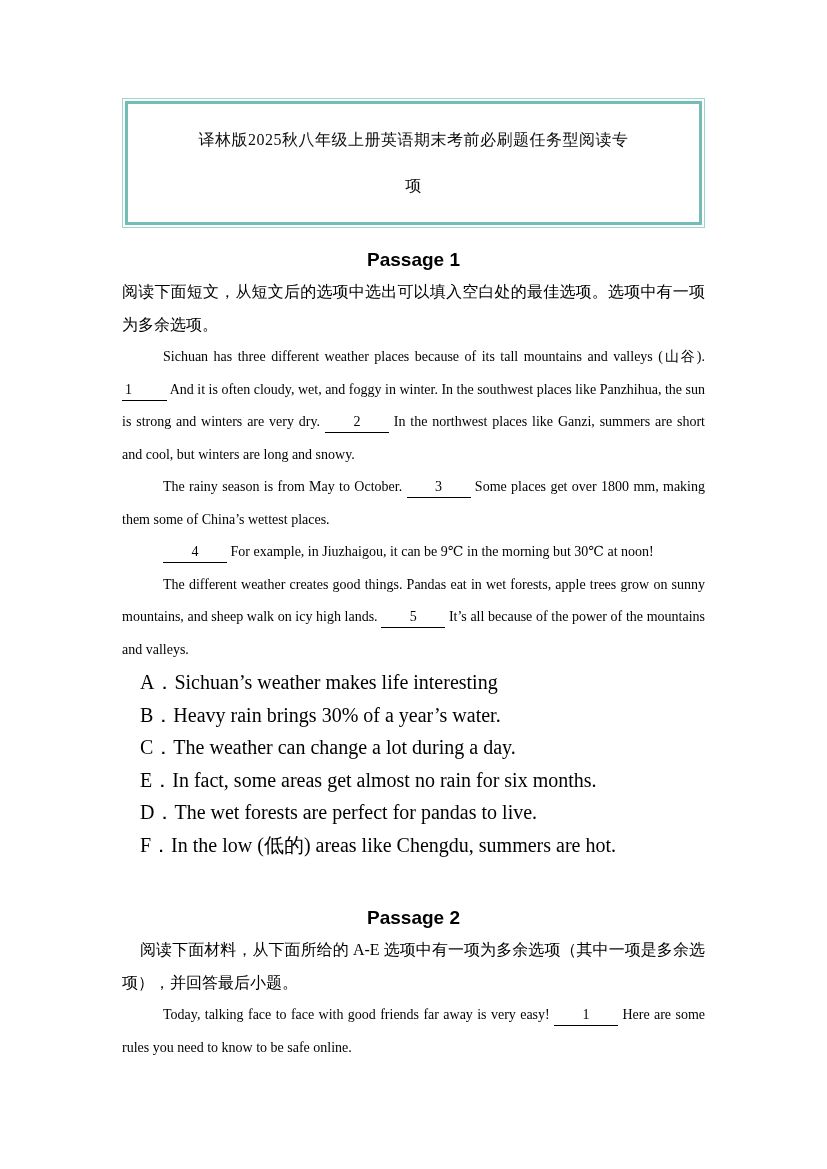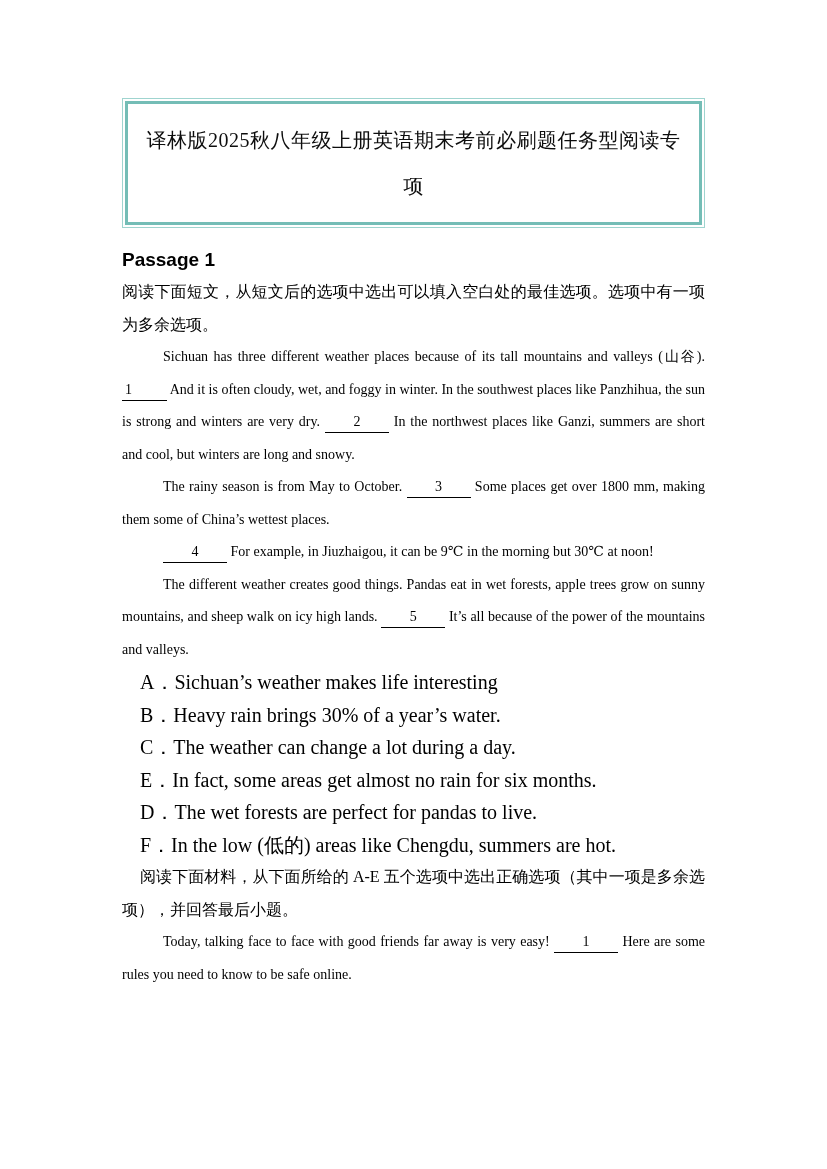--- a/index.html
+++ b/index.html
@@ -31,32 +31,32 @@
   .title-box-inner {
     box-sizing: border-box;
     width: 100%;
     height: 100%;
     border: 3px solid #74bdb6;
     text-align: center;
     padding-top: 13px;
   }
   .title-line {
     display: block;
-    font-size: 20px;
+    font-size: 16px;
     line-height: 46px;
     letter-spacing: 0.5px;
     color: #0d0d0d;
   }
   
   .passage-heading {
     font-family: "Liberation Sans", "DejaVu Sans", sans-serif;
     font-weight: 700;
     font-size: 19px;
     line-height: 33px;
-    text-align: left;
+    text-align: center;
     margin: 0;
   }
   .heading-1 { margin-top: 15px; }
   .heading-2 { margin-top: 40px; }
   
   .cn-para {
     font-size: 16px;
     line-height: 32.5px;
     text-align: justify;
     margin: 0;
@@ -120,19 +120,20 @@
         <p class="option-line">A．Sichuan’s weather makes life interesting</p>
         <p class="option-line">B．Heavy rain brings 30% of a year’s water.</p>
         <p class="option-line">C．The weather can change a lot during a day.</p>
         <p class="option-line">E．In fact, some areas get almost no rain for six months.</p>
         <p class="option-line">D．The wet forests are perfect for pandas to live.</p>
         <p class="option-line">F．In the low (低的) areas like Chengdu, summers are hot.</p>
       </div>
   </section>
 
   <section>
-    <p class="cn-para cn-indent">阅读下面材料，从下面所给的 A-E 五个选项中选出正确选项（其中一项是多余选项），并回答最后小题。</p>
+    <h2 class="passage-heading heading-2">Passage 2</h2>
+    <p class="cn-para cn-indent">阅读下面材料，从下面所给的 A-E 选项中有一项为多余选项（其中一项是多余选项），并回答最后小题。</p>
     <div>
         <p class="eng-para indent"><span>Today, talking face to face with good friends far away is very easy! </span><span class="blank">1</span><span> Here are some rules you need to know to be safe online.</span></p>
       </div>
   </section>
 
 </div>
 
 </body></html>

